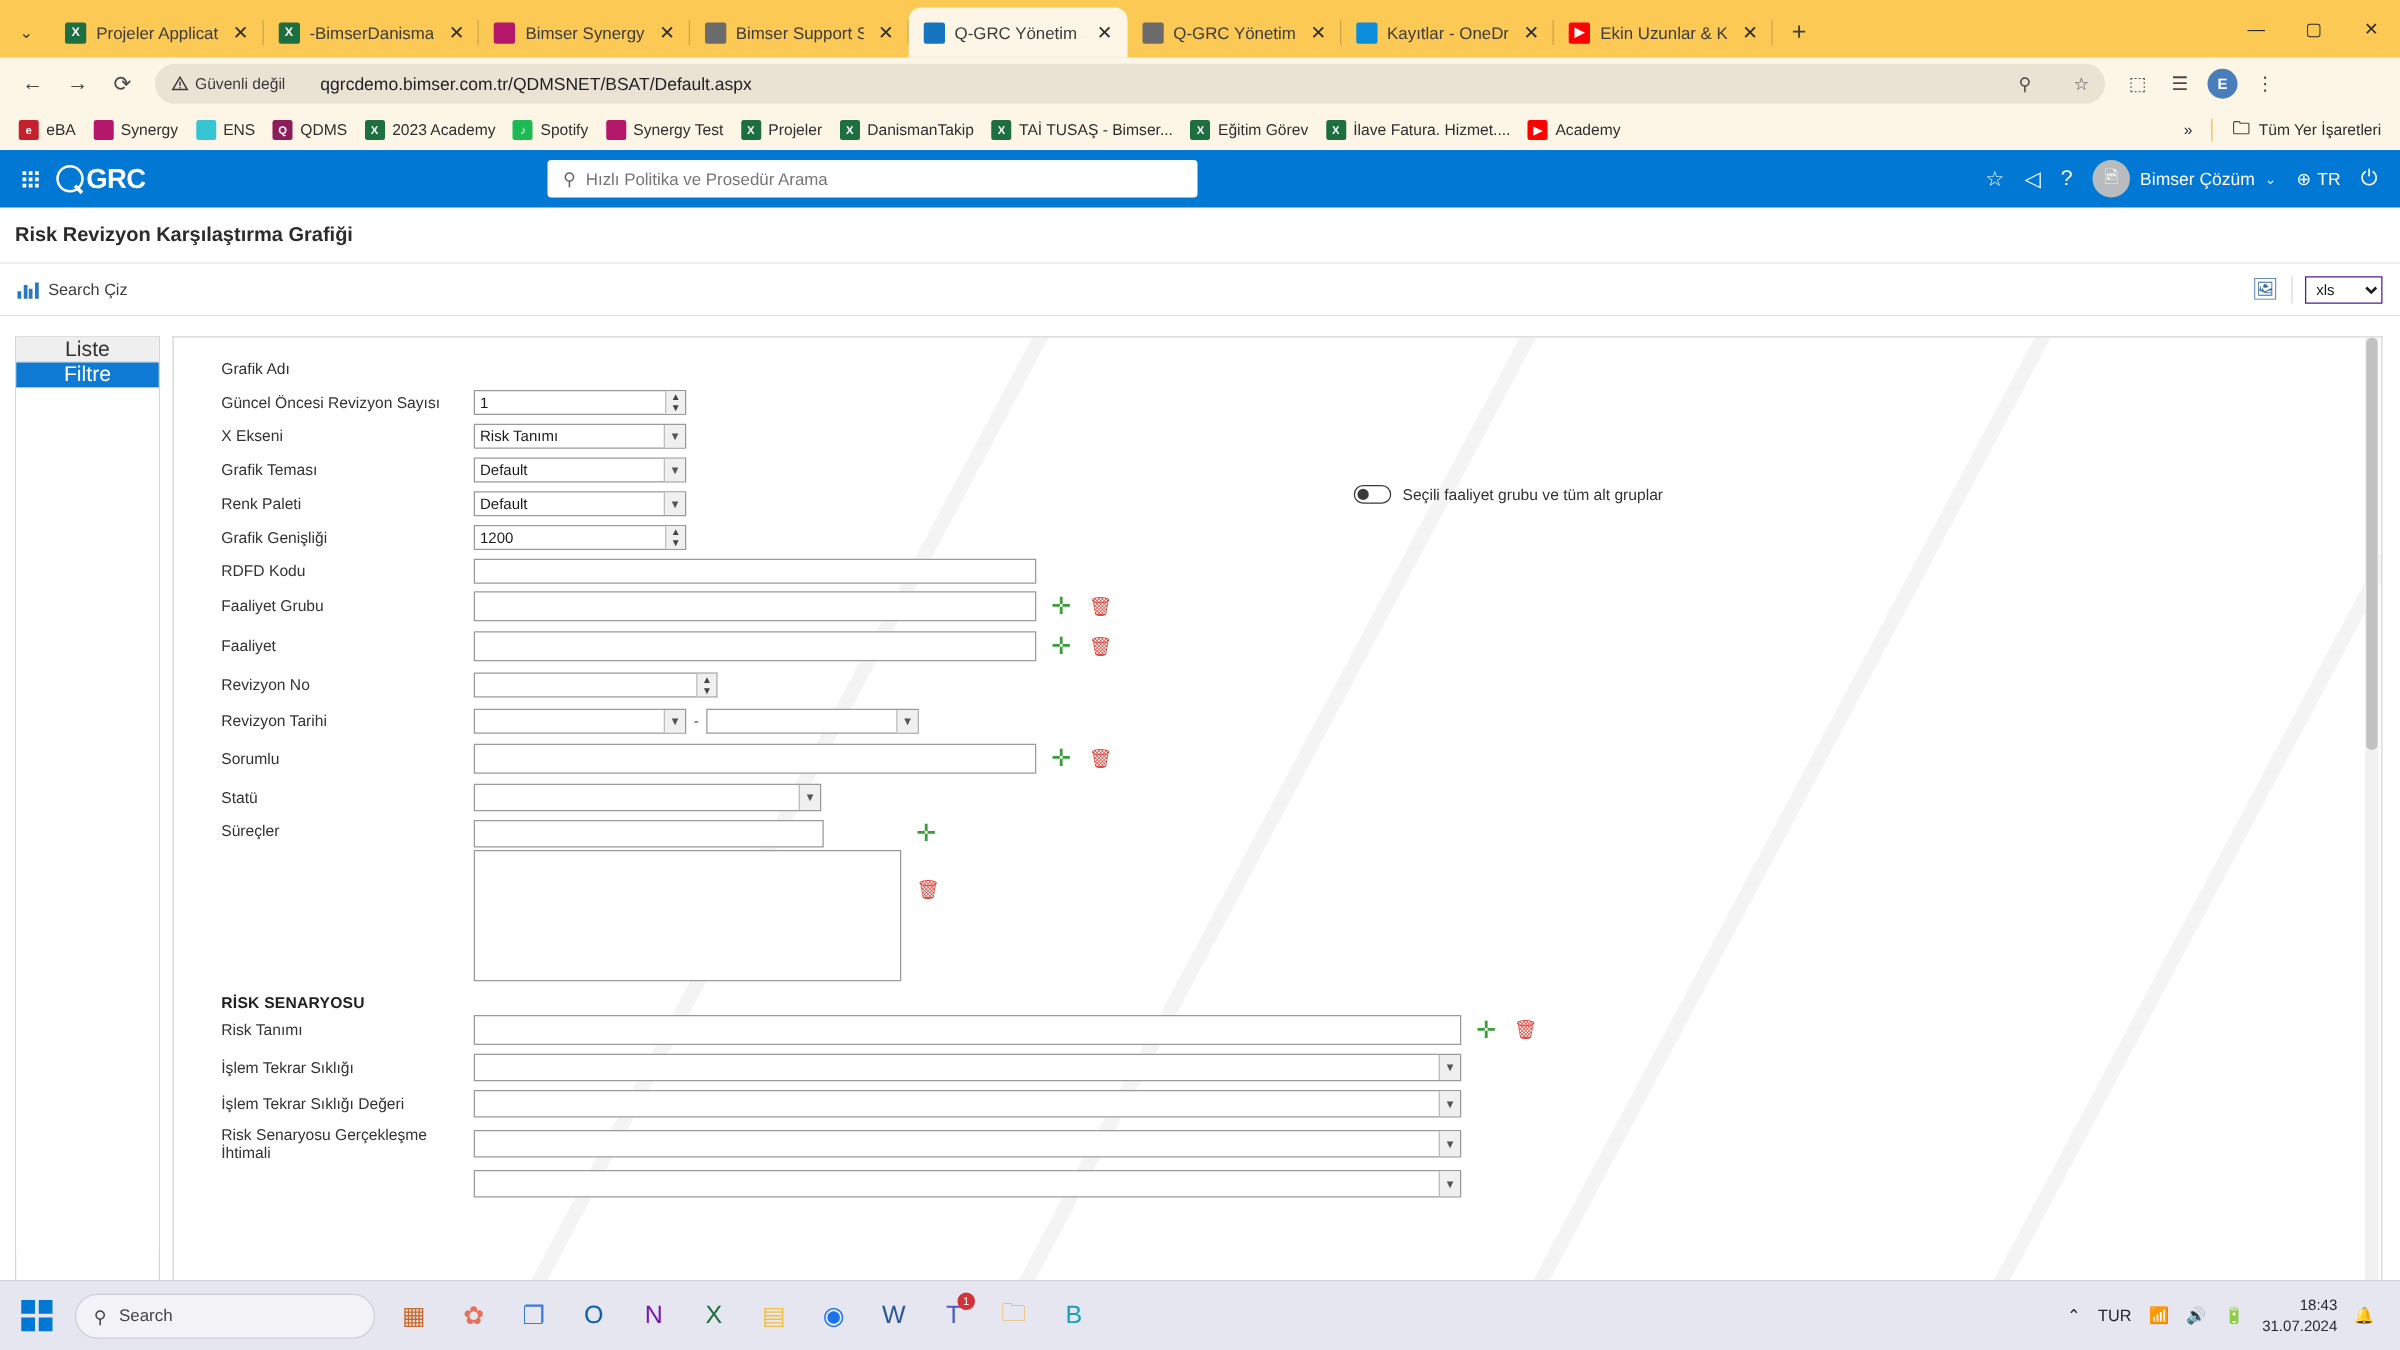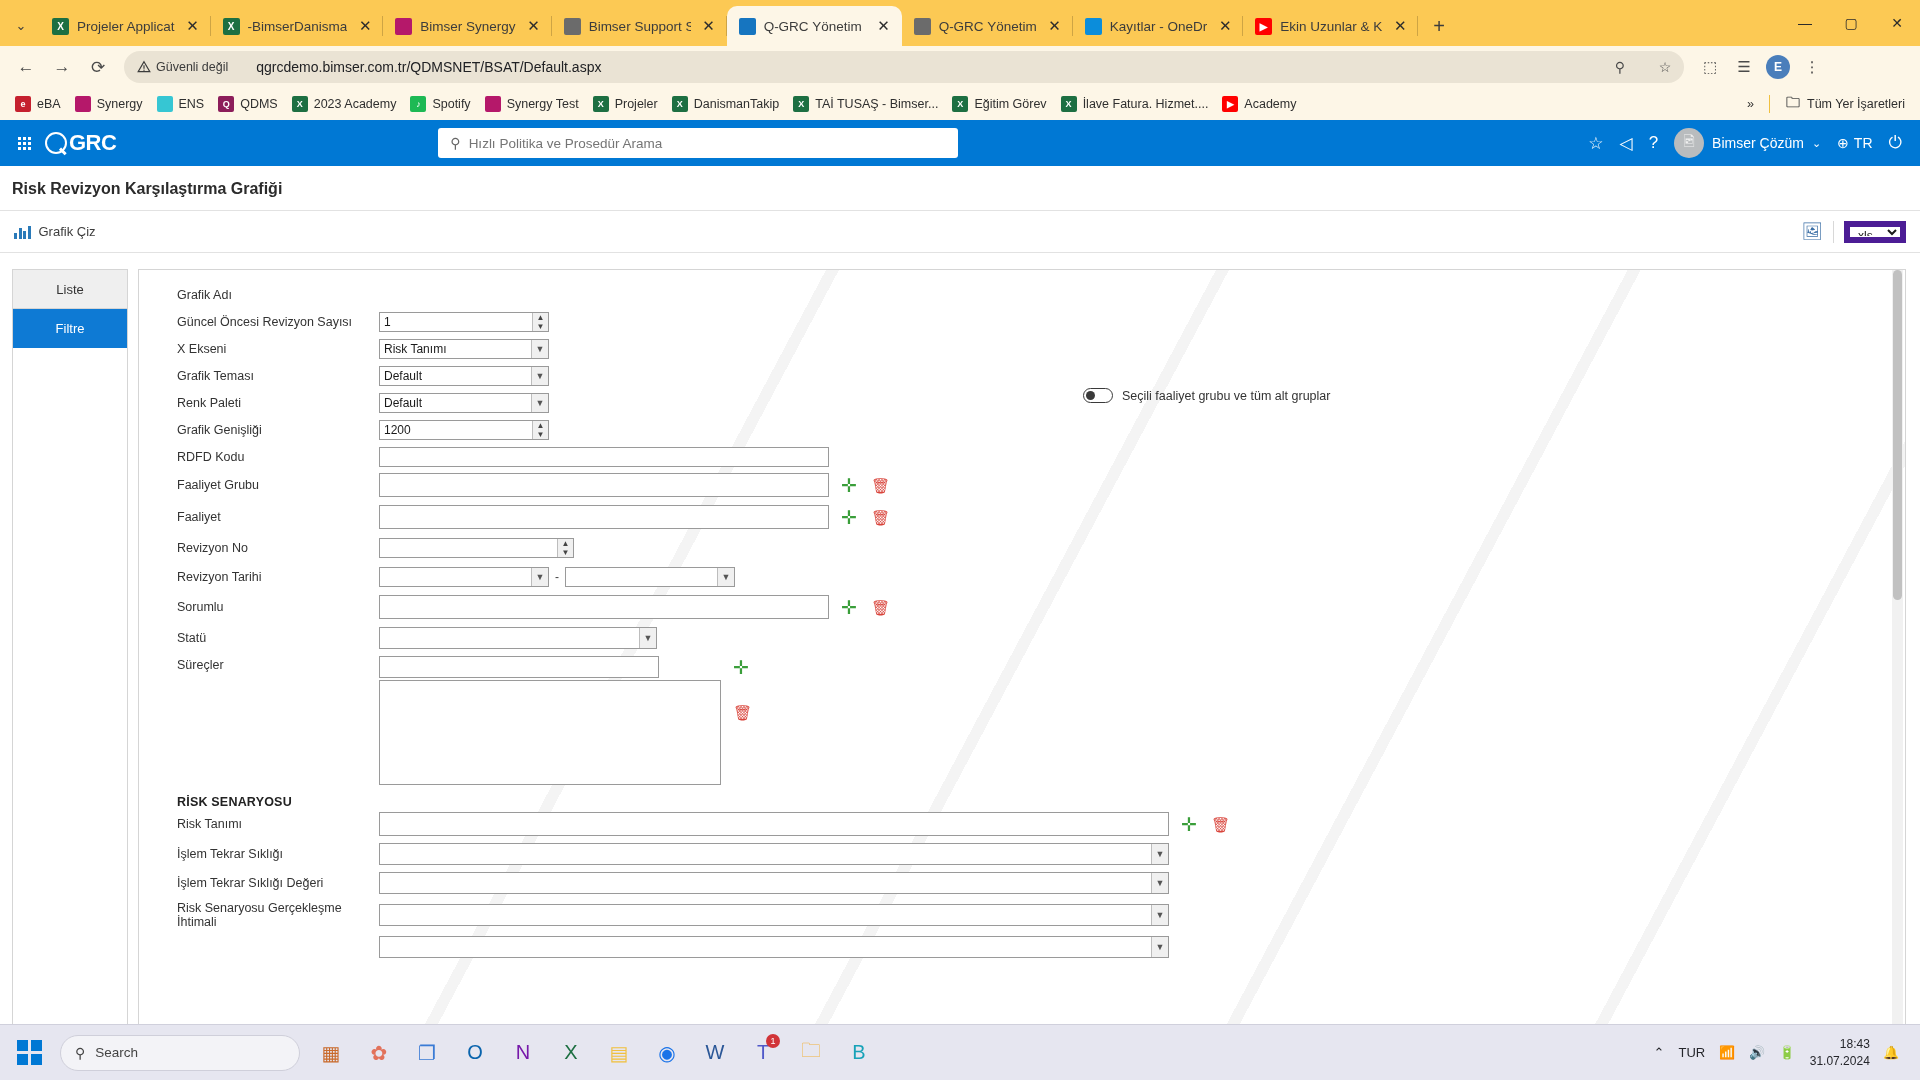--- a/index.html
+++ b/index.html
@@ -128,33 +128,33 @@
     height: 42px; display:flex; align-items:center; padding: 0 14px; gap:8px;
     border-bottom:1px solid #e2e2e2; flex:0 0 42px; background:#fff;
   }
   .tb-btn { display:flex; align-items:center; gap:8px; font-size:13px; color:#3d3d3d; cursor:pointer; }
   .bars { display:flex; align-items:flex-end; gap:1.5px; height:14px; }
   .bars i { width:3px; background:#2a7ab9; display:block; }
   .tb-right { margin-left:auto; display:flex; align-items:center; gap:10px; }
   .tb-sep { width:1px; height:22px; background:#d8d8d8; }
   .xls-select {
     width: 62px; height:22px; font-size:12px; padding: 1px 2px 1px 4px;
-    border:6px solid #4c1d95; background:#fff; font-family:"Liberation Sans",sans-serif;
+    border:1px solid #4c1d95; background:#fff; font-family:"Liberation Sans",sans-serif;
     color:#1a1a1a;
   }
 
   .body-area { flex:1 1 auto; display:flex; overflow:hidden; position:relative; }
 
   .leftnav {
     width: 138px; flex:0 0 138px; padding: 16px 10px 0 12px;
   }
   .leftnav-inner { border:1px solid #d5d5d5; border-bottom:none; background:#fff; height:100%; }
   .lnav-item {
-    height: 39px; display:flex; align-items:center; justify-content:center;
-    font-size:13px; color:#333; background:#efefef; border-bottom:1px solid #d5d5d5; cursor:pointer;
+    height: 20px; display:flex; align-items:center; justify-content:center;
+    font-size:17px; color:#333; background:#efefef; border-bottom:1px solid #d5d5d5; cursor:pointer;
   }
   .lnav-item.active { background:#0e7ad4; color:#fff; border-bottom-color:#0e7ad4; }
   .lnav-rest { background:#fff; height: calc(100% - 61px); }
 
   .formwrap {
     flex:1 1 auto; margin: 16px 14px 0 0; border:1px solid #d5d5d5; border-bottom:none;
     background:#fff; overflow:hidden; position:relative;
     background-image:
       linear-gradient(118deg, transparent 49.7%, #f4f4f4 49.7%, #f4f4f4 50.3%, transparent 50.3%),
       linear-gradient(118deg, transparent 31.7%, #f4f4f4 31.7%, #f4f4f4 32.3%, transparent 32.3%),
@@ -415,21 +415,21 @@
     <div class="pagetitle">Risk Revizyon Karşılaştırma Grafiği</div>
 
     <div class="toolbar">
       <div class="tb-btn">
         <span class="bars">
           <i style="height:6px"></i>
             <i style="height:11px"></i>
             <i style="height:8px"></i>
             <i style="height:13px"></i>
         </span>
-        <span>Grafik Çiz</span>
+        <span>Search Çiz</span>
       </div>
       <div class="tb-right">
         <span style="font-size:17px;color:#3a6ea5;cursor:pointer">🖼</span>
         <span class="tb-sep"></span>
         <select class="xls-select">
           <option>xls</option>
         </select>
       </div>
     </div>
 

